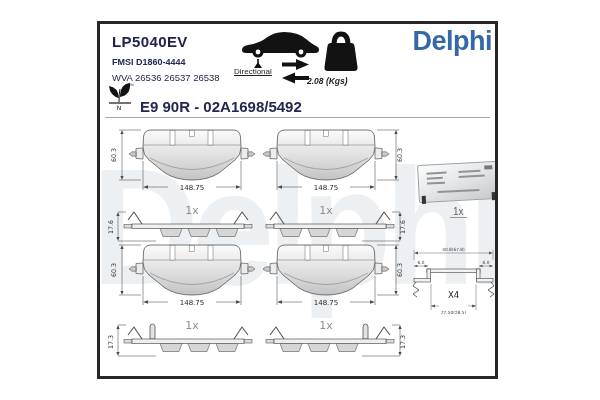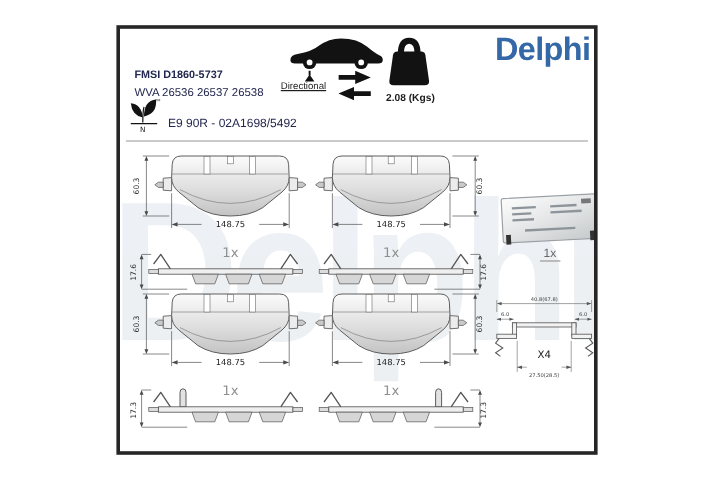--- a/index.html
+++ b/index.html
@@ -6,24 +6,24 @@
   #stage{position:relative;width:600px;height:400px;background:#ffffff;overflow:hidden;
          font-family:"Liberation Sans",sans-serif;}
   
   #frame{position:absolute;left:97px;top:21px;width:395px;height:352px;
          border:3px solid #262626;background:#fff;overflow:hidden;}
   .abs{position:absolute;}
   
   .partno{left:12px;top:9px;font-size:15px;font-weight:bold;color:#20244d;letter-spacing:.4px;}
   .fmsi{left:12px;top:33px;font-size:9px;font-weight:bold;color:#23274f;}
   .wva{left:12px;top:48px;font-size:9.5px;font-weight:normal;color:#23274f;}
-  .approval{left:40px;top:74px;font-size:10px;font-weight:normal;color:#23274f;}
+  .approval{left:40px;top:74px;font-size:15px;font-weight:bold;color:#23274f;}
   .tmmark{left:29px;top:58px;font-size:5px;color:#444;}
   .directional{left:134px;top:43px;font-size:8px;color:#1c1c1c;text-decoration:underline;}
-  .weightlabel{left:207px;top:52px;width:70px;text-align:center;font-size:8.5px;font-weight:bold;color:#1c1c1c;}
+  .weightlabel{left:207px;top:52px;width:70px;font-size:8.5px;font-weight:bold;color:#1c1c1c;font-style:italic;}
   .logo{right:3px;top:2px;font-size:27px;font-weight:800;color:#3468a7;letter-spacing:-.5px;}
   .divider{left:5px;top:93px;width:385px;height:1px;background:#a8a8a8;}
   
   .watermark{left:-8px;top:118px;width:410px;text-align:center;font-size:148px;font-weight:bold;
              letter-spacing:-7px;color:#6d87a0;opacity:.12;transform:scaleY(1.12);
              pointer-events:none;white-space:nowrap;}
   
   svg.quad{position:absolute;overflow:visible;}
   .plate{fill:url(#padG);stroke:#565656;stroke-width:.8;}
   .slot{fill:#fff;stroke:#6a6a6a;stroke-width:.5;}
@@ -68,21 +68,22 @@
       <stop offset="1" stop-color="#c3c3c3"></stop>
     </linearGradient>
   </defs>
 </svg>
 
 <div id="stage">
  <div id="frame">
 
   <div class="abs watermark">Delphi</div>
 
-  <div class="abs fmsi">FMSI D1860-5737</div>
+  <div class="abs partno">LP5040EV</div>
+  <div class="abs fmsi">FMSI D1860-4444</div>
   <div class="abs wva">WVA 26536 26537 26538</div>
   <div class="abs approval">E9 90R - 02A1698/5492</div>
   <div class="abs logo">Delphi</div>
   <div class="abs divider"></div>
 
   <svg class="abs" style="left:6px;top:57px" width="30" height="32" viewBox="0 0 30 32">
     <path class="black" d="M13,17 Q4,15 3,5 Q12,6 13,17 Z"></path>
     <path class="black" d="M14,16 Q14,3 24,2 Q25,14 14,16 Z"></path>
     <path d="M13,21 Q13,12 14,8" stroke="#121212" stroke-width="1" fill="none"></path>
     <path d="M3,22 H25" stroke="#121212" stroke-width="1.2"></path>

